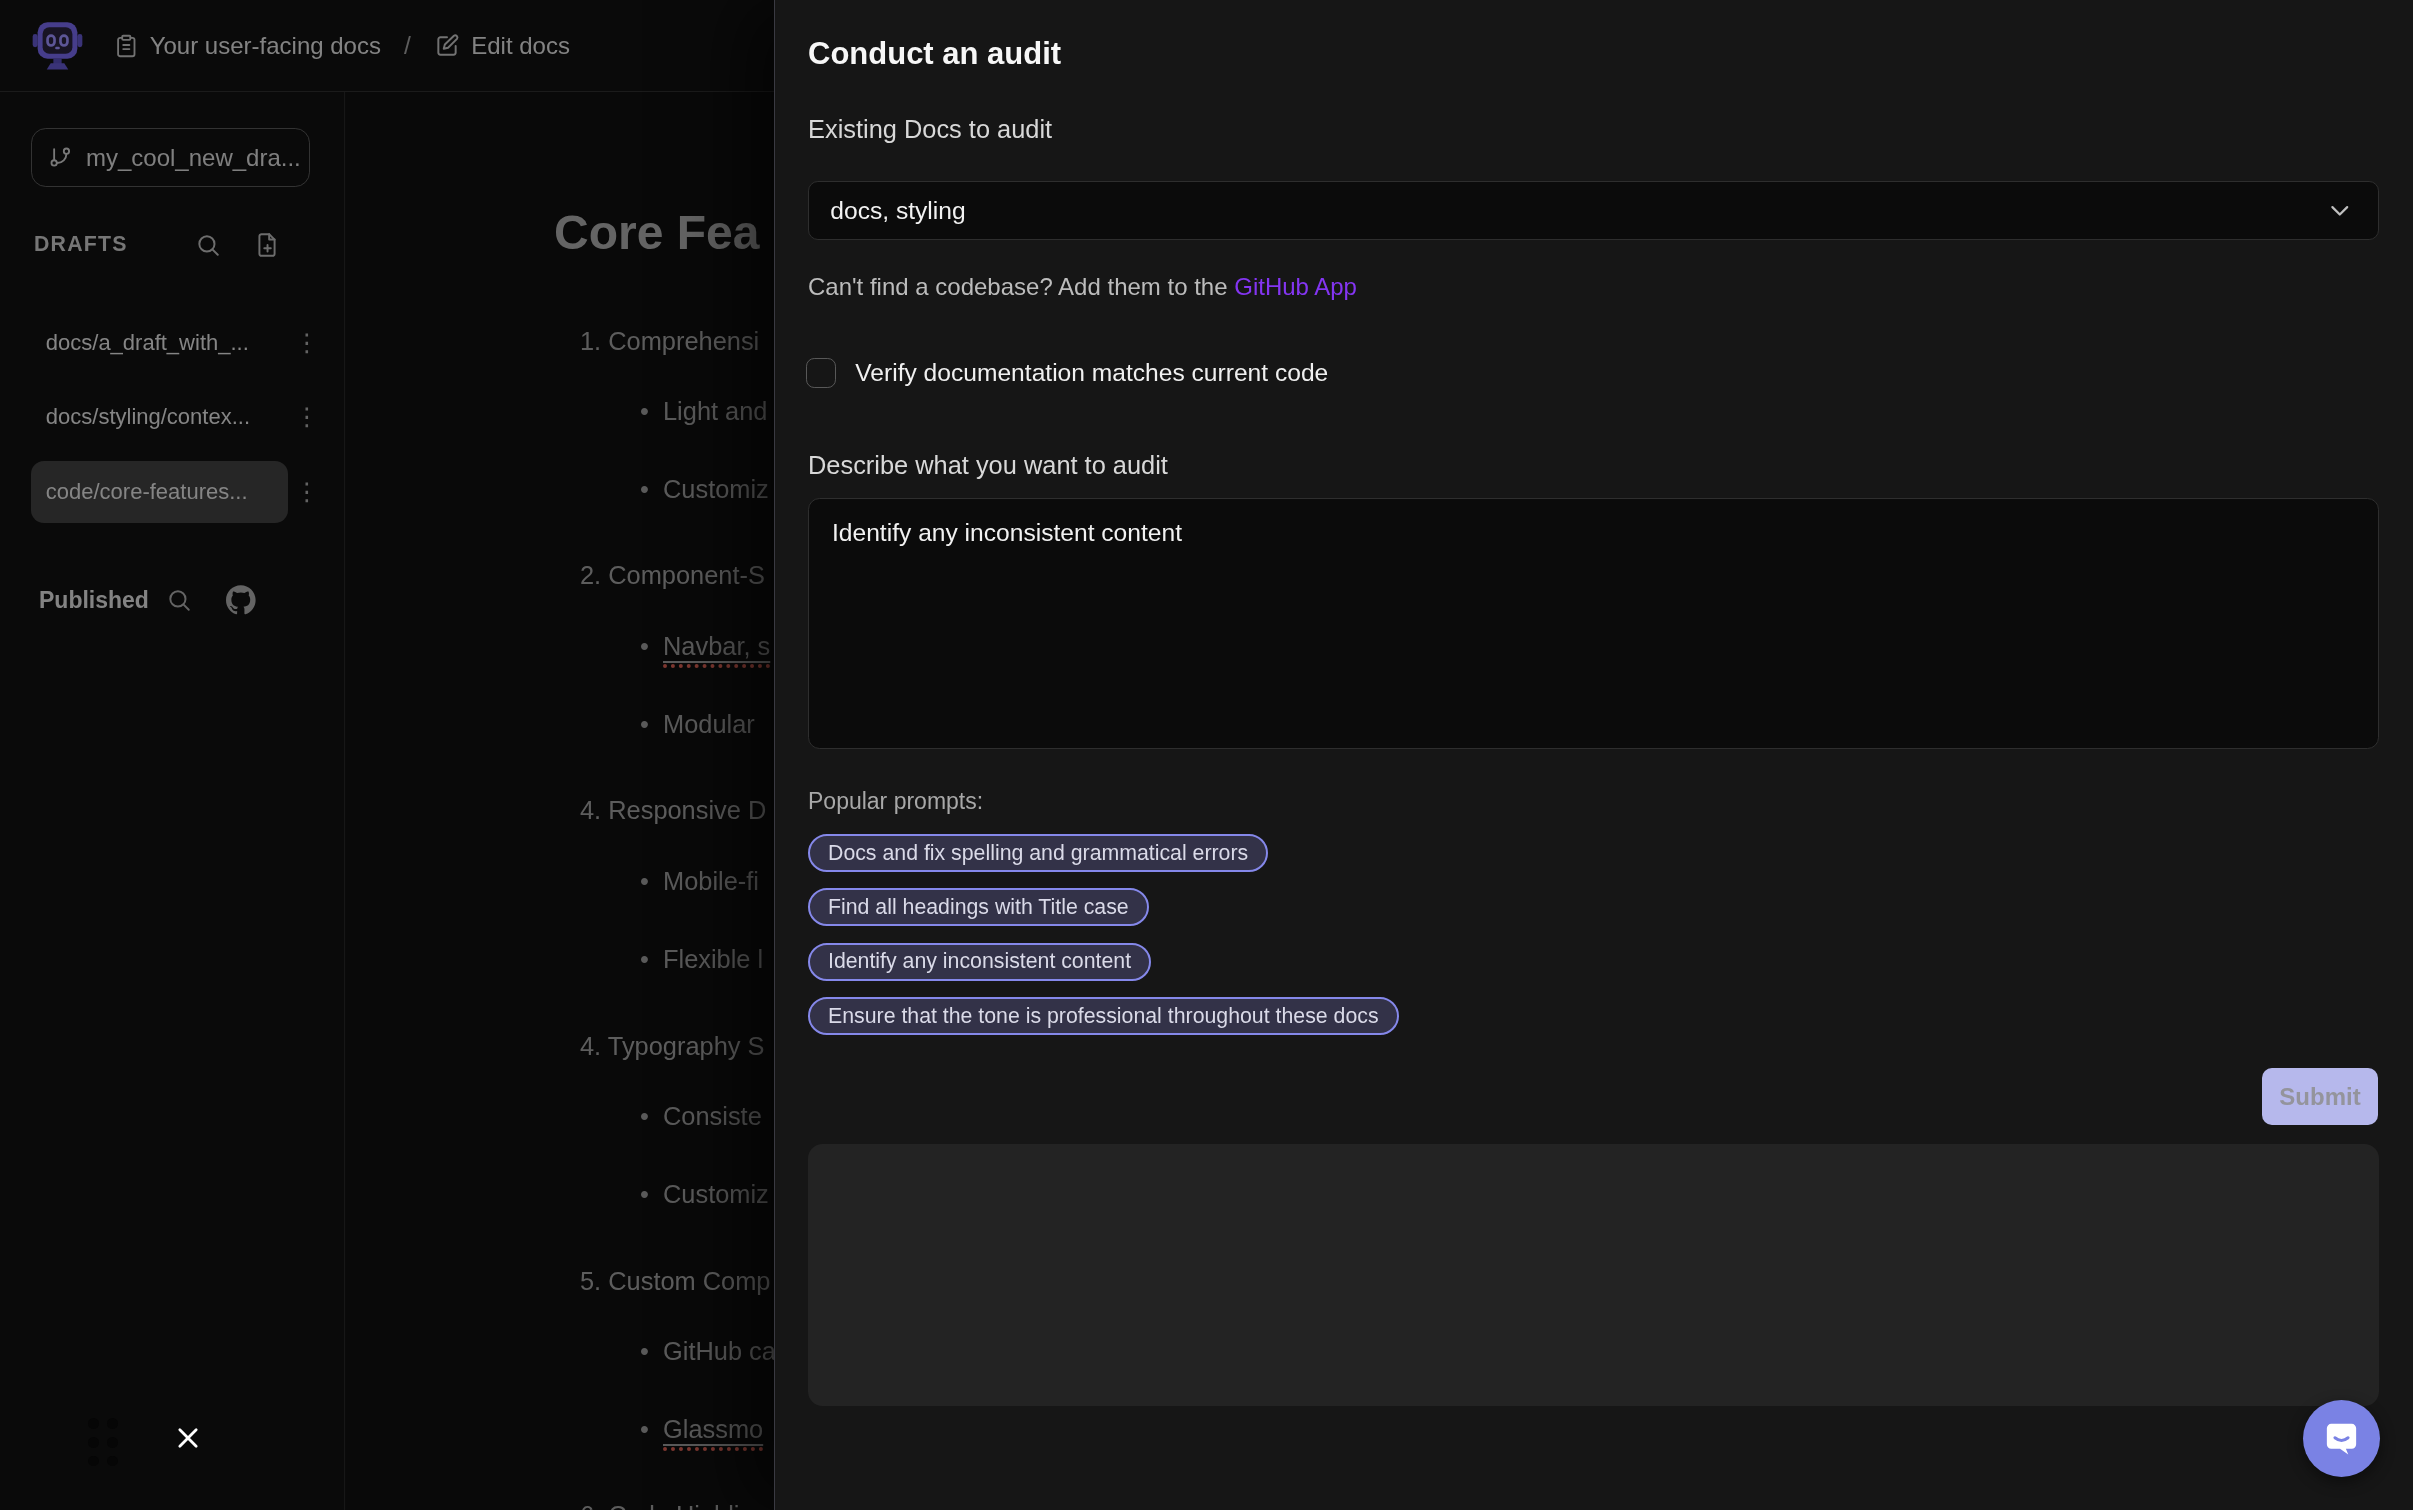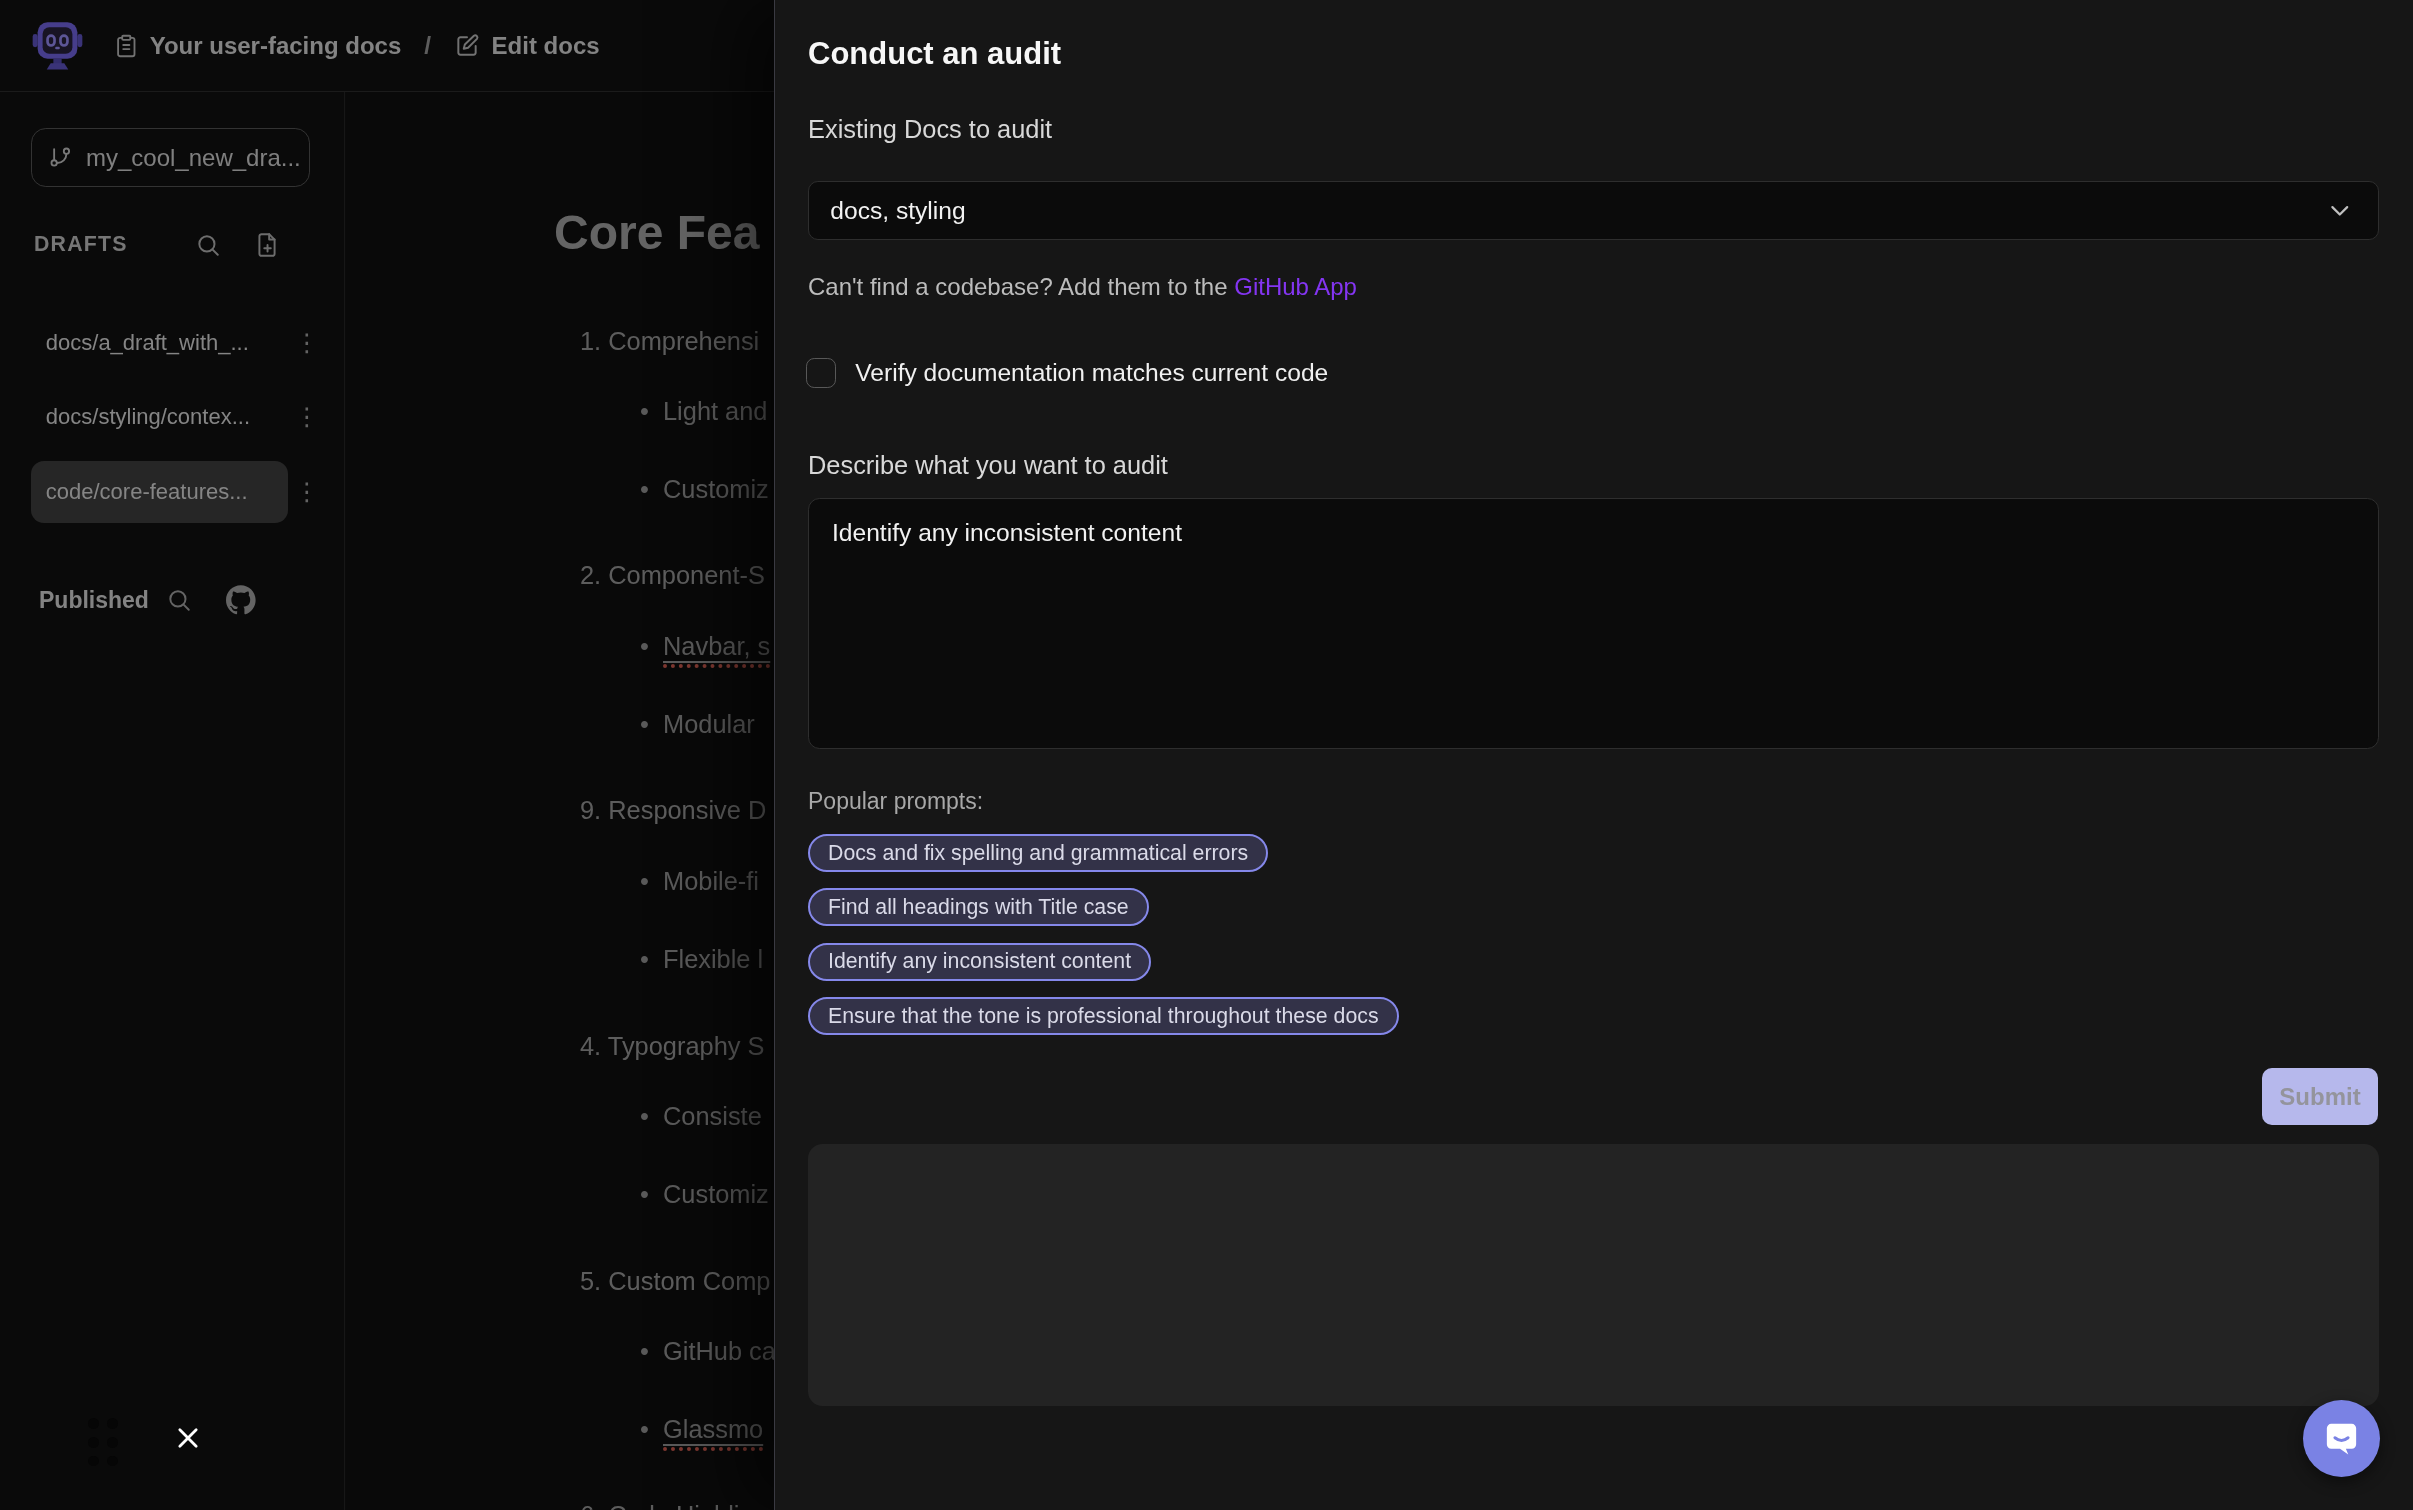--- a/index.html
+++ b/index.html
@@ -7,21 +7,21 @@
               font-family:"Liberation Sans", sans-serif; }
   #app { position:relative; width:2413px; height:1510px; }
   svg { display:block; }
 
   
   #topbar { position:absolute; left:0; top:0; width:2413px; height:92px;
             background:#101010; border-bottom:1.6px solid #2a2a2a;
             display:flex; align-items:center; z-index:1; }
   #logo { margin-left:31px; width:53px; height:53px; background:none; border:none; cursor:pointer; }
   #crumbs { display:flex; align-items:center; margin-left:29.6px; gap:14.8px;
-            font-size:24px; color:#c9c9c9;font-weight:bold; }
+            font-size:24px; color:#c9c9c9; }
   .crumb { display:flex; align-items:center; gap:11.5px; color:#c9c9c9; cursor:pointer; }
   .crumb svg { color:#b0b0b0; }
   .sep { color:#8f8f8f; font-size:24.6px; padding:0 8.2px; }
 
   
   #sidebar { position:absolute; left:0; top:92px; width:345px; height:1419px;
              background:#101010; border-right:1.6px solid #242424; z-index:1; }
   #branch-btn { position:absolute; left:31px; top:36px; width:279px; height:59px;
                 border:1.6px solid #4f4f4f; border-radius:14.8px; background:transparent;
                 display:flex; align-items:center; gap:13px; padding:0 16.4px;
@@ -239,21 +239,21 @@
         </div>
         <div class="doc-line bullet link misspelled" style="top: 540px;">
           <span class="dot">•</span>
           <span class="txt">Navbar, s</span>
         </div>
         <div class="doc-line bullet" style="top: 618px;">
           <span class="dot">•</span>
           <span class="txt">Modular</span>
         </div>
         <div class="doc-line numbered" style="top: 696px;">
-          <span class="txt">9. Responsive D</span>
+          <span class="txt">4. Responsive D</span>
         </div>
         <div class="doc-line bullet" style="top: 775px;">
           <span class="dot">•</span>
           <span class="txt">Mobile-fi</span>
         </div>
         <div class="doc-line bullet" style="top: 853px;">
           <span class="dot">•</span>
           <span class="txt">Flexible l</span>
         </div>
         <div class="doc-line numbered" style="top: 932px;">

